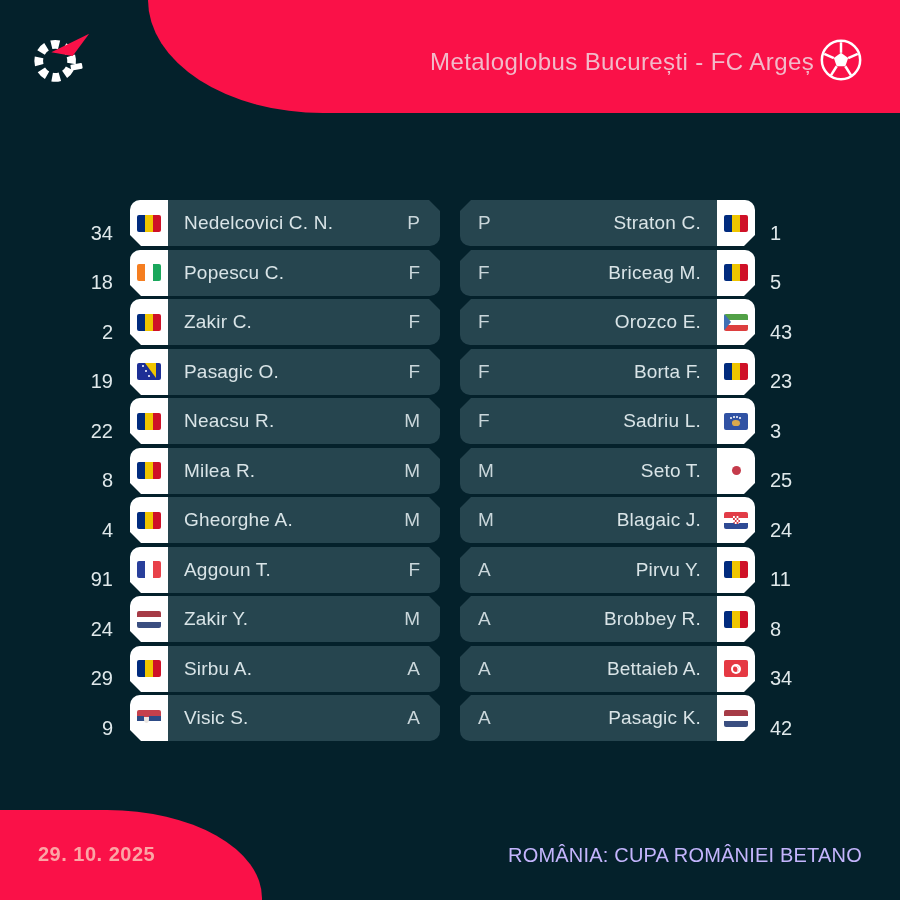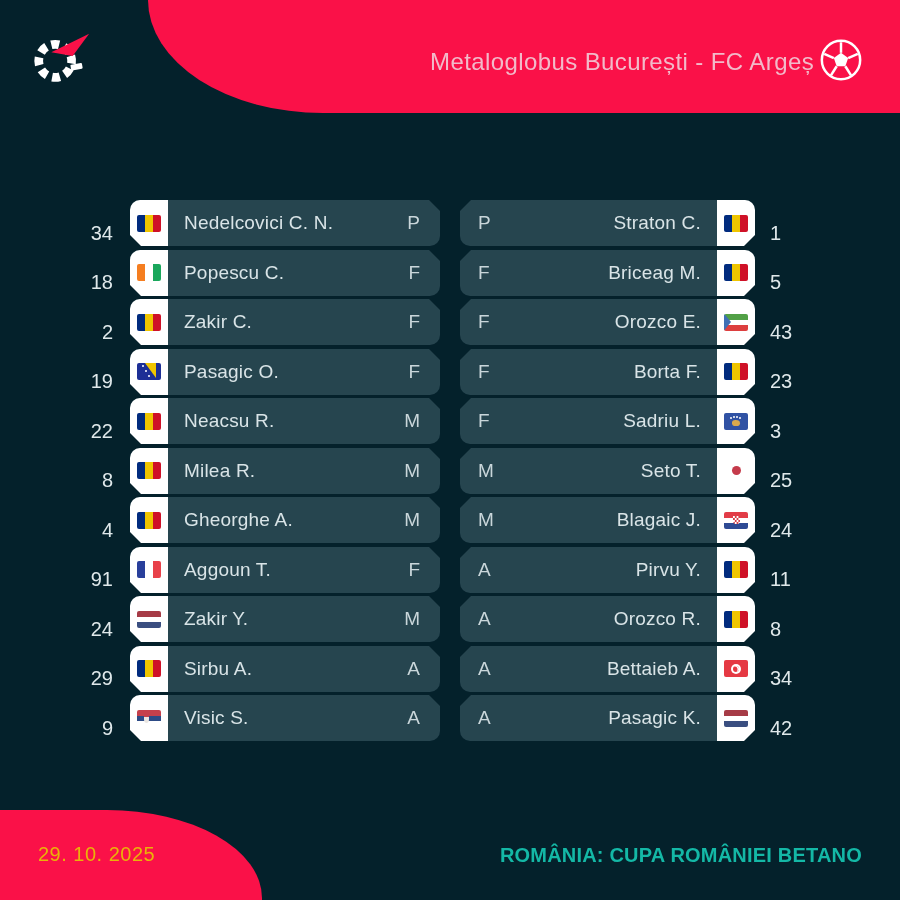--- a/index.html
+++ b/index.html
@@ -29,25 +29,25 @@
     font-size:24px;letter-spacing:.4px;color:var(--title-text);
   }
   .ball{position:absolute;left:818px;top:37px;}
   
   .footer-red{
     position:absolute;left:0;top:810px;width:262px;height:90px;
     background:var(--red);border-top-right-radius:155px 88px;
   }
   .date{
     position:absolute;left:38px;top:843px;
-    font-size:20px;font-weight:400;color:#eab308;letter-spacing:.5px;
+    font-size:20px;font-weight:700;color:#fca5a5;letter-spacing:.5px;
   }
   .league{
     position:absolute;right:38px;top:844px;
-    font-size:20px;font-weight:700;color:#14b8a6;letter-spacing:.2px;
+    font-size:20px;font-weight:400;color:#c4b5fd;letter-spacing:.2px;
   }
   
   .col{position:absolute;top:203px;display:flex;flex-direction:column;gap:9.5px;}
   .col-left{left:60px;width:380px;}
   .col-right{left:460px;width:346px;}
   .prow{display:flex;align-items:center;height:40px;}
   .pnum{font-size:20px;color:var(--num-text);flex:none;margin-top:20px;}
   .left .pnum{width:70px;text-align:right;padding-right:17px;}
   .right .pnum{width:51px;text-align:left;padding-left:15px;}
   .pill{
@@ -393,21 +393,21 @@
         </div>
         <i class="ch ch-tl"></i>
         <i class="ch ch-br"></i>
       </div>
       <span class="pnum">11</span>
     </div>
     <div class="prow right">
       <div class="pill">
         <div class="pbody">
           <span class="ppos">A</span>
-          <span class="pname">Orozco R.</span>
+          <span class="pname">Brobbey R.</span>
         </div>
         <div class="tab">
           <div class="flag flag-romania"></div>
         </div>
         <i class="ch ch-tl"></i>
         <i class="ch ch-br"></i>
       </div>
       <span class="pnum">8</span>
     </div>
     <div class="prow right">

